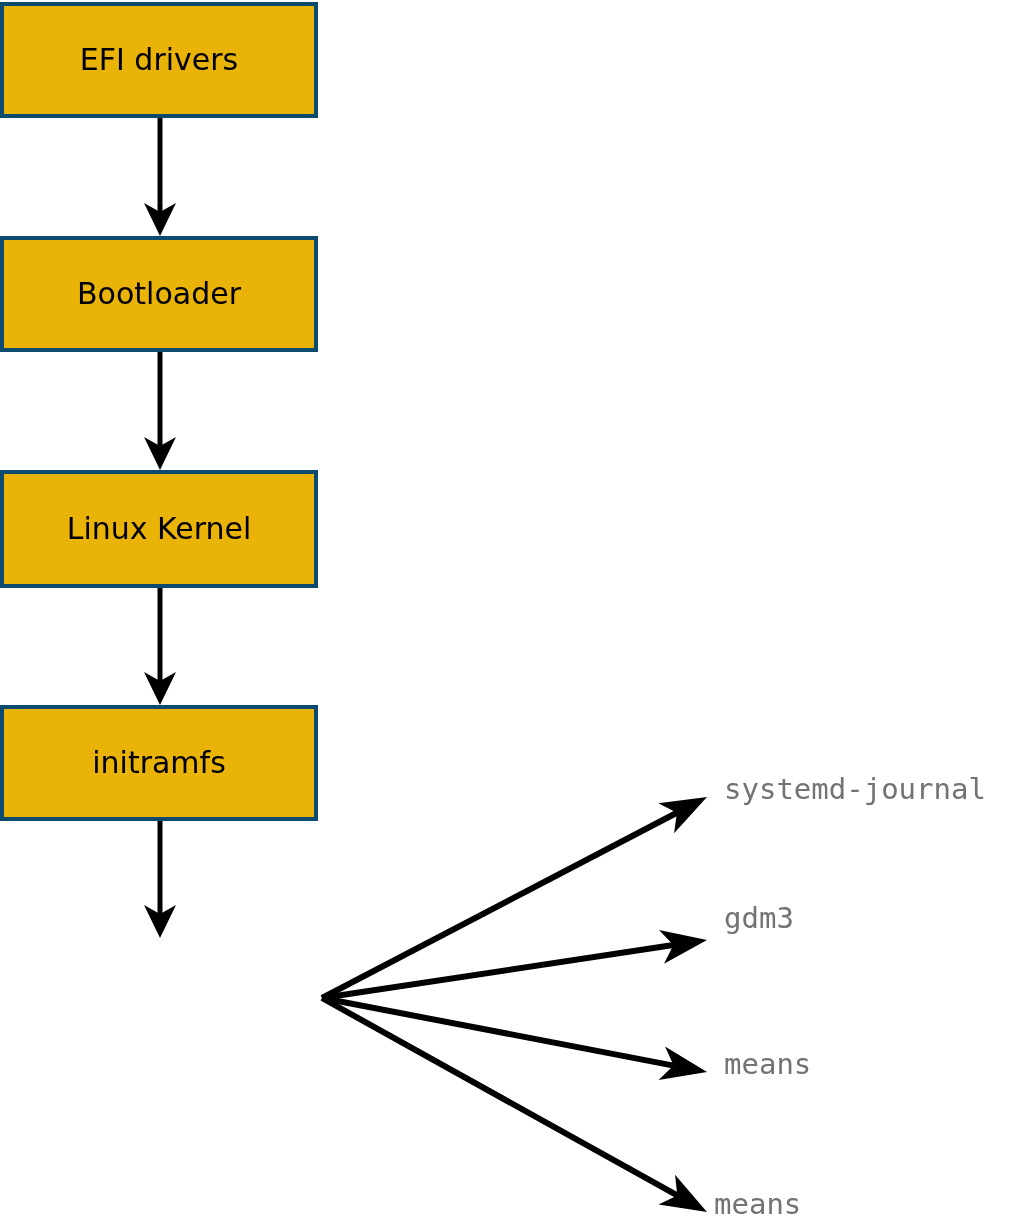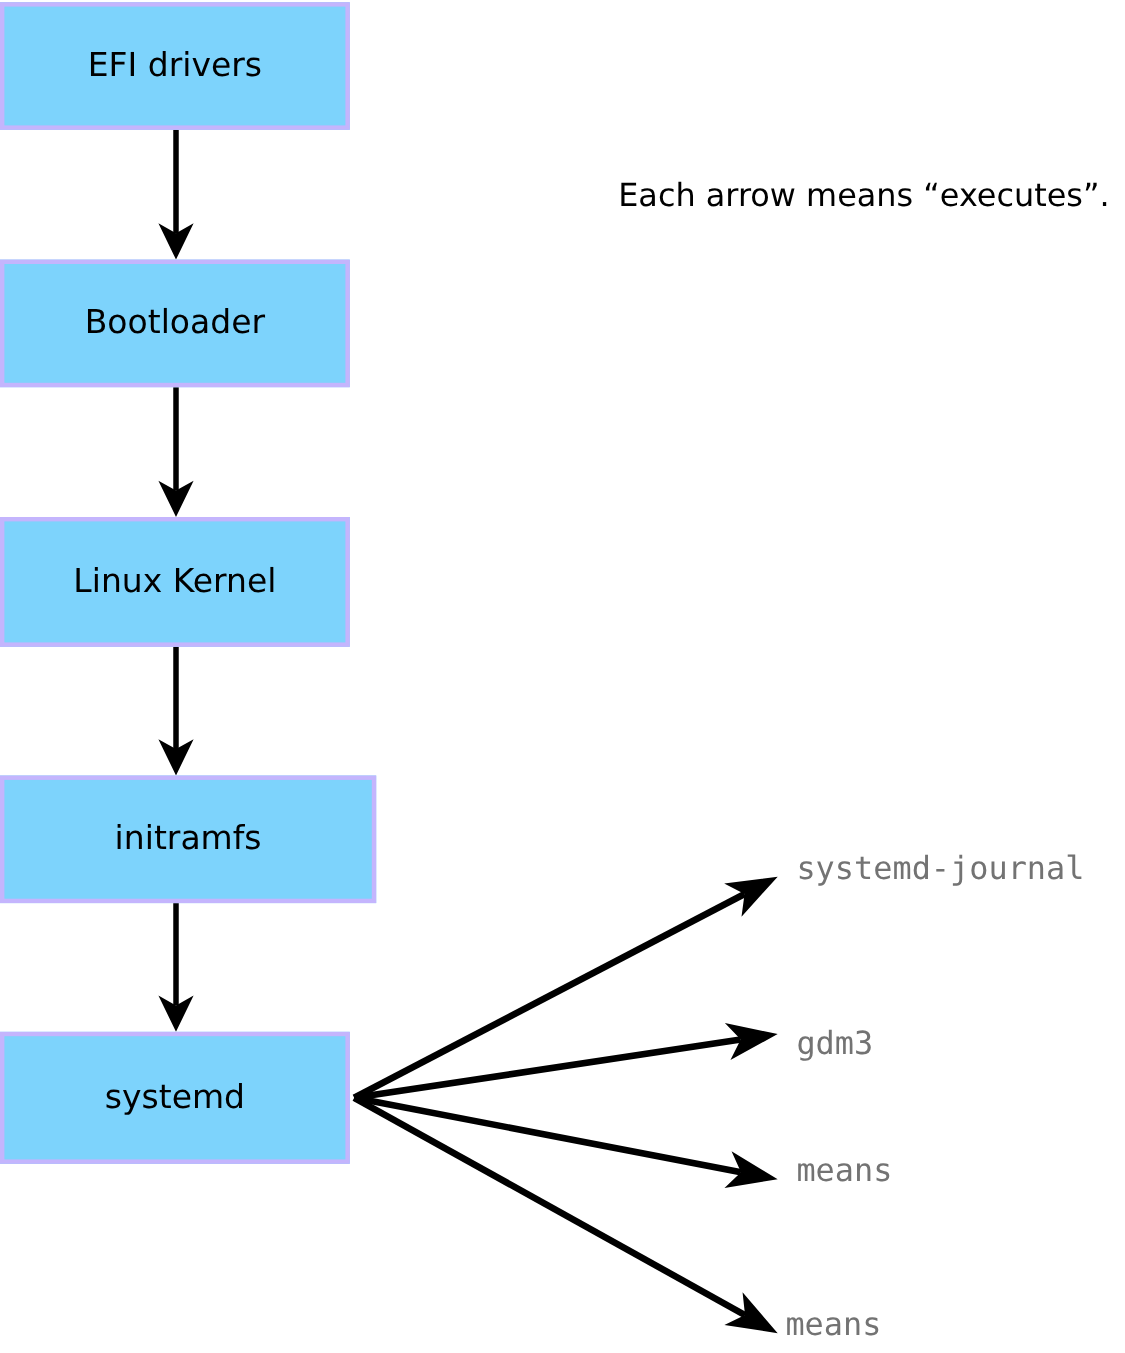--- a/index.html
+++ b/index.html
@@ -11,22 +11,22 @@
     position: relative;
     width: 1023px;
     height: 1230px;
     background: #ffffff;
     overflow: hidden;
     font-family: "DejaVu Sans", "Liberation Sans", sans-serif;
   }
   .proc-box {
     position: absolute;
     box-sizing: border-box;
-    background: #7dd3fc;
-    border: 4px solid #c4b5fd;
+    background: #eab308;
+    border: 4px solid #0c4a6e;
     display: flex;
     align-items: center;
     justify-content: center;
   }
   .proc-box-label {
     font-family: "DejaVu Sans", "Liberation Sans", sans-serif;
     font-size: 30px;
     color: #000000;
     line-height: 1;
     white-space: nowrap;
@@ -87,31 +87,27 @@
   </div>
 
   <div class="proc-box" style="left:0px; top:236px; width:318px; height:116px;">
     <span class="proc-box-label">Bootloader</span>
   </div>
 
   <div class="proc-box" style="left:0px; top:470px; width:318px; height:118px;">
     <span class="proc-box-label">Linux Kernel</span>
   </div>
 
-  <div class="proc-box" style="left:0px; top:705px; width:342px; height:116px;">
+  <div class="proc-box" style="left:0px; top:705px; width:318px; height:116px;">
     <span class="proc-box-label">initramfs</span>
   </div>
 
-  <div class="proc-box" style="left:0px; top:938px; width:318px; height:120px;">
-    <span class="proc-box-label">systemd</span>
-  </div>
 
-  <div class="caption" style="left:562px; top:163px;">Each arrow means “executes”.</div>
 
   <div class="leaf-label" style="left:724px; top:775px;">systemd-journal</div>
 
-  <div class="leaf-label" style="left:724px; top:934px;">gdm3</div>
+  <div class="leaf-label" style="left:724px; top:904px;">gdm3</div>
 
   <div class="leaf-label" style="left:724px; top:1050px;">means</div>
 
   <div class="leaf-label" style="left:714px; top:1190px;">means</div>
 
 </div>
 
 </body></html>

